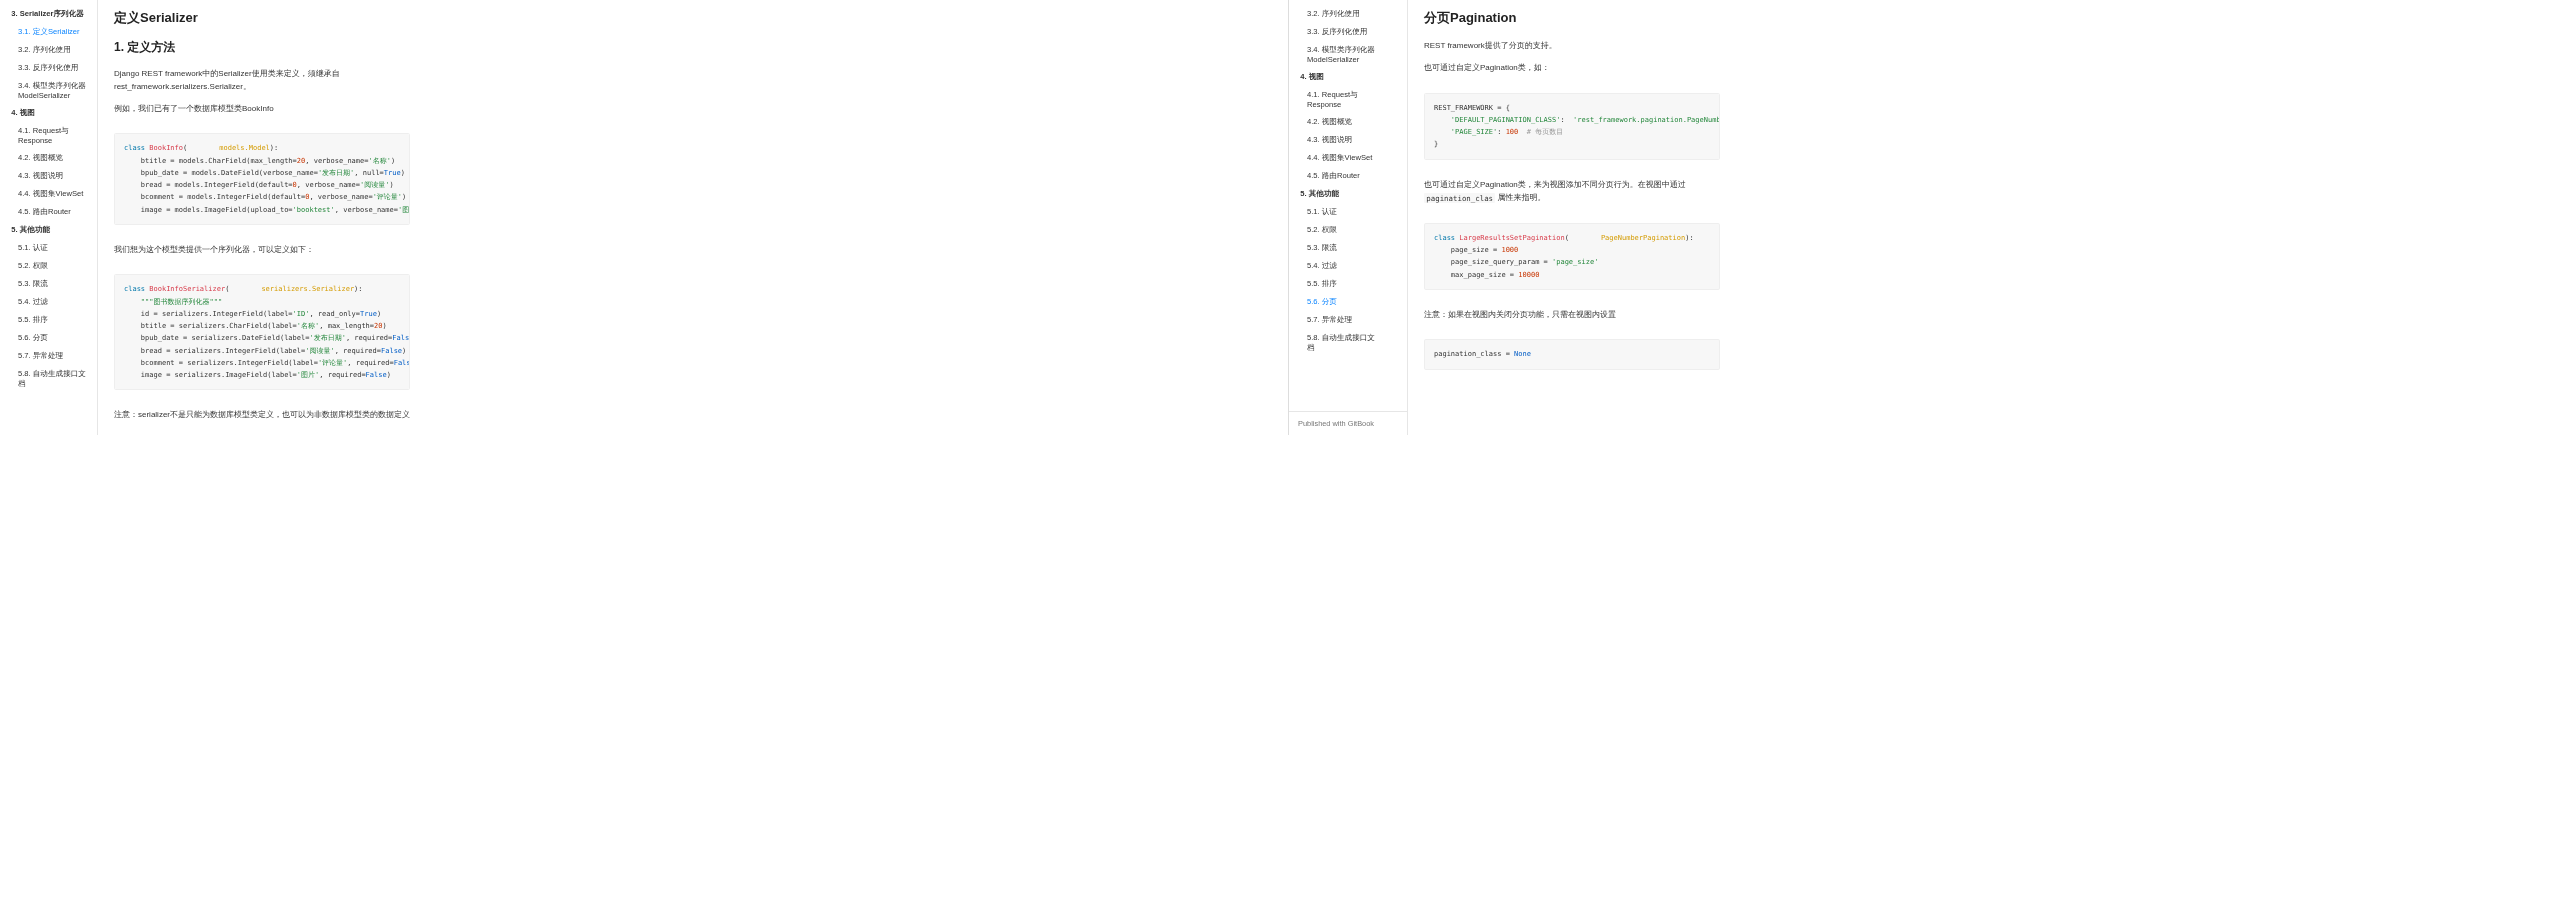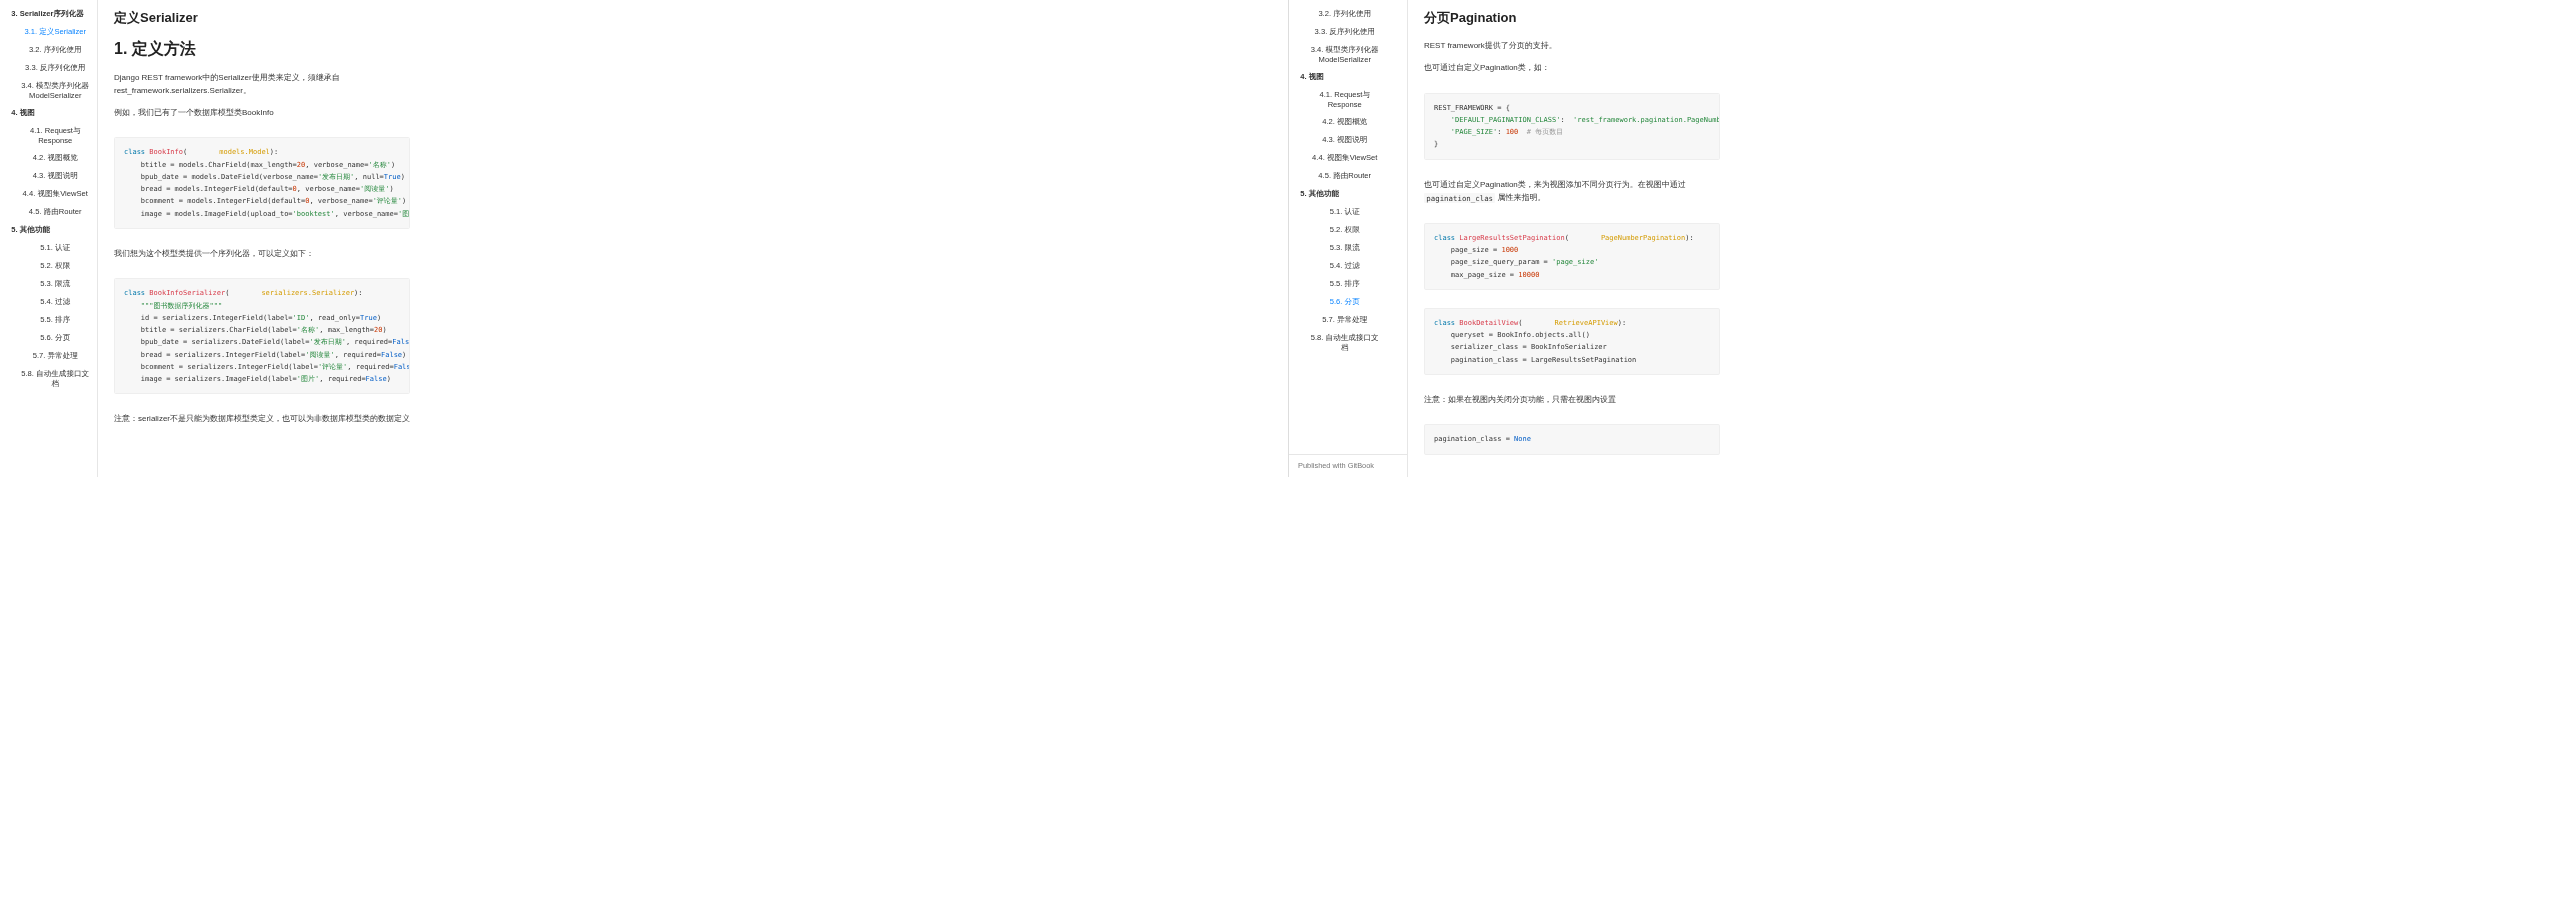--- a/index.html
+++ b/index.html
@@ -1,25 +1,25 @@
 <!DOCTYPE html>
 <html style="font-size:9px"><head>
 <meta charset="utf-8">
 <style>
 * { margin:0; padding:0; box-sizing:border-box; }
 body { font-family:-apple-system,BlinkMacSystemFont,"Segoe UI",sans-serif; color:#333; font-size:8px; display:flex; }
 .col { overflow:hidden; }
 .sidebar { width:98px; border-right:0.6px solid #e6e6e6; padding:4.5px 0; font-size:7.6px; }
 .sidebar .item { padding:4px 4.5px 4px 11.3px; color:#333; cursor:pointer; }
-.sidebar .sub { padding-left:18px;text-align:center; }
+.sidebar .sub { padding-left:18px; }
 .sidebar .active { color:#0a84ff; }
 .sidebar .bold { font-weight:600; }
 .content { flex:1; padding:4.5px 16px; max-width:328px; }
 h1 { font-size:13px; font-weight:700; margin:4.5px 0 12.4px; color:#222; }
-h2 { font-size:16px; font-weight:700; margin:11.3px 0 10.2px; color:#222; }
+h2 { font-size:12px; font-weight:700; margin:11.3px 0 10.2px; color:#222; }
 p { margin:8px 0; line-height:1.7; color:#333; font-size:8px; }
 pre { background:#f7f7f7; border:0.6px solid #eee; border-radius:1.7px; padding:8px 9px; font-family:Consolas,Menlo,monospace; font-size:7px; line-height:1.75; overflow-x:auto; white-space:pre; margin:18px 0; }
 .footer { border-top:0.6px solid #e6e6e6; padding:6.8px 9px; color:#777; font-size:7.4px; }
 .pane2 { display:flex; flex-direction:column; border-left:0.6px solid #ddd; }
 .kw { color:#07a; } .cls{color:#d73a49;} .arg{color:#d49b00;padding-left:32px;} .str{color:#22863a;} .num{color:#c73502;} .lit{color:#005cc5;} .cmt{color:#999;}
 .inlinecode{font-family:Consolas,Menlo,monospace;background:#f7f7f7;padding:0.6px 2.3px;border-radius:1.1px;font-size:7.4px;}
 </style>
 </head>
 <body>
 
@@ -101,22 +101,18 @@
       <p>也可通过自定义Pagination类，如：</p>
       <pre>REST_FRAMEWORK = {
     <span class="str">'DEFAULT_PAGINATION_CLASS'</span>:  <span class="str">'rest_framework.pagination.PageNumberPagination'</span>,
     <span class="str">'PAGE_SIZE'</span>: <span class="num">100</span>  <span class="cmt"># 每页数目</span>
 }</pre>
       <p><span>也可通过自定义Pagination类，来为视图添加不同分页行为。在视图中通过 </span><span class="inlinecode">pagination_clas</span><span> 属性来指明。</span></p>
       <pre><span class="kw">class</span> <span class="cls">LargeResultsSetPagination</span>(<span class="arg">PageNumberPagination</span>):
     page_size = <span class="num">1000</span>
     page_size_query_param = <span class="str">'page_size'</span>
     max_page_size = <span class="num">10000</span></pre>
-      <pre><span class="kw">class</span> <span class="cls">BookDetailView</span>(<span class="arg">RetrieveAPIView</span>):
-    queryset = BookInfo.objects.all()
-    serializer_class = BookInfoSerializer
-    pagination_class = LargeResultsSetPagination</pre>
       <p>注意：如果在视图内关闭分页功能，只需在视图内设置</p>
       <pre>pagination_class = <span class="lit">None</span></pre>
     </div>
   </div>
 </div>
 
 
 </body></html>

